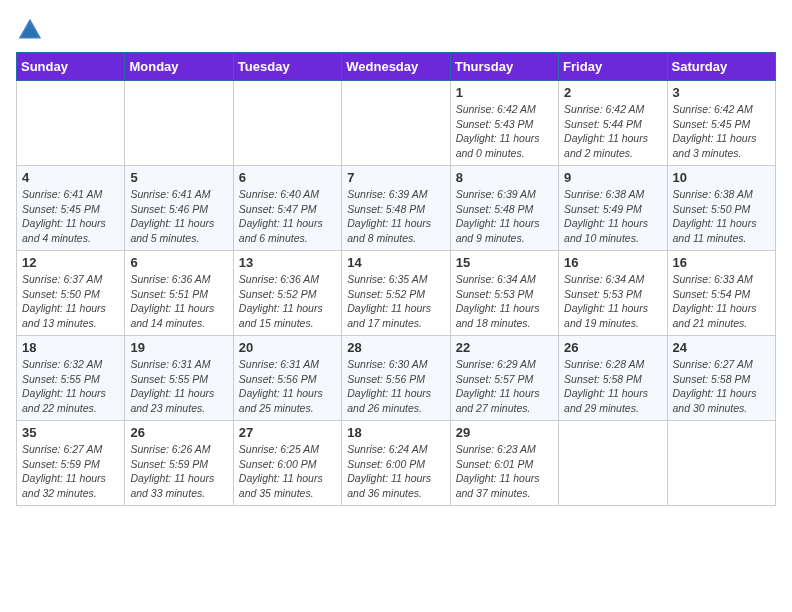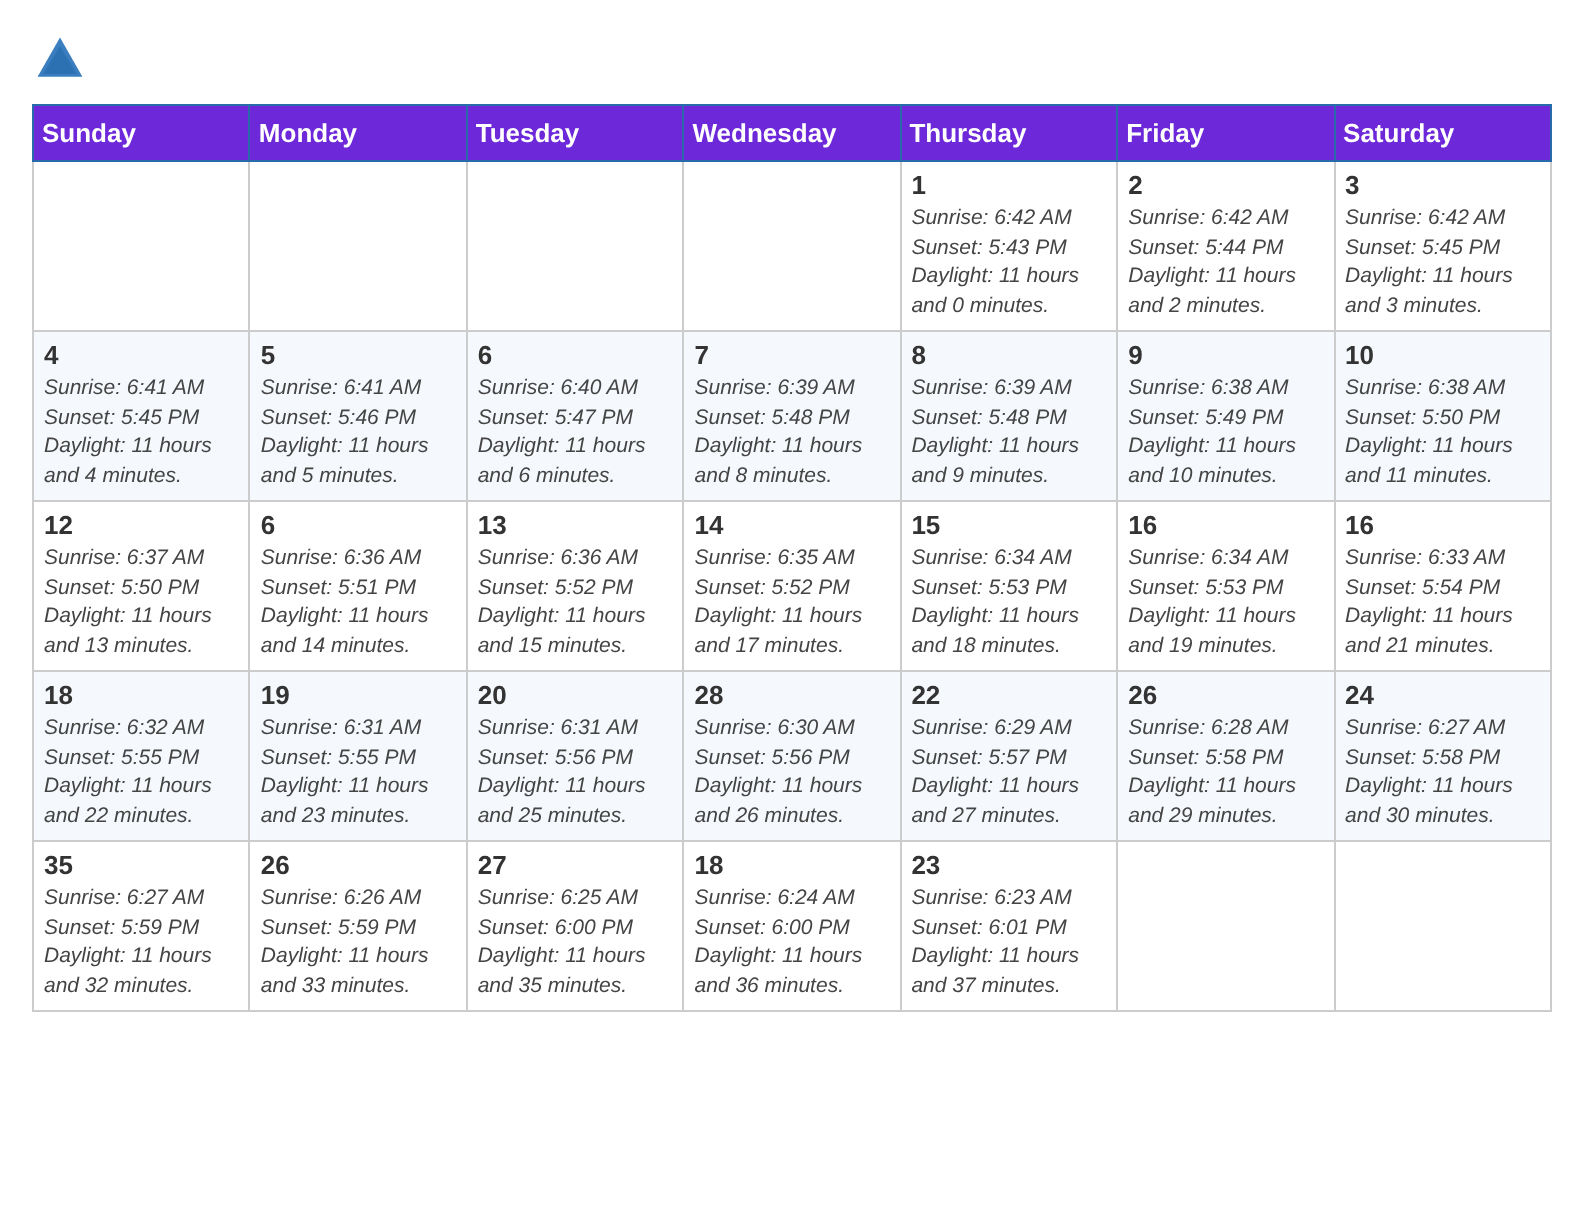--- a/index.html
+++ b/index.html
@@ -242,20 +242,20 @@
         </td>
         <td>
           <span class="day-number">27</span>
           <div class="day-info">Sunrise: 6:25 AM<br>Sunset: 6:00 PM<br>Daylight: 11 hours<br>and 35 minutes.</div>
         </td>
         <td>
           <span class="day-number">18</span>
           <div class="day-info">Sunrise: 6:24 AM<br>Sunset: 6:00 PM<br>Daylight: 11 hours<br>and 36 minutes.</div>
         </td>
         <td>
-          <span class="day-number">23</span>
+          <span class="day-number">29</span>
           <div class="day-info">Sunrise: 6:23 AM<br>Sunset: 6:01 PM<br>Daylight: 11 hours<br>and 37 minutes.</div>
         </td>
         <td class="empty-cell"></td>
         <td class="empty-cell"></td>
       </tr>
     </tbody>
 </table>
 
 </body></html>

